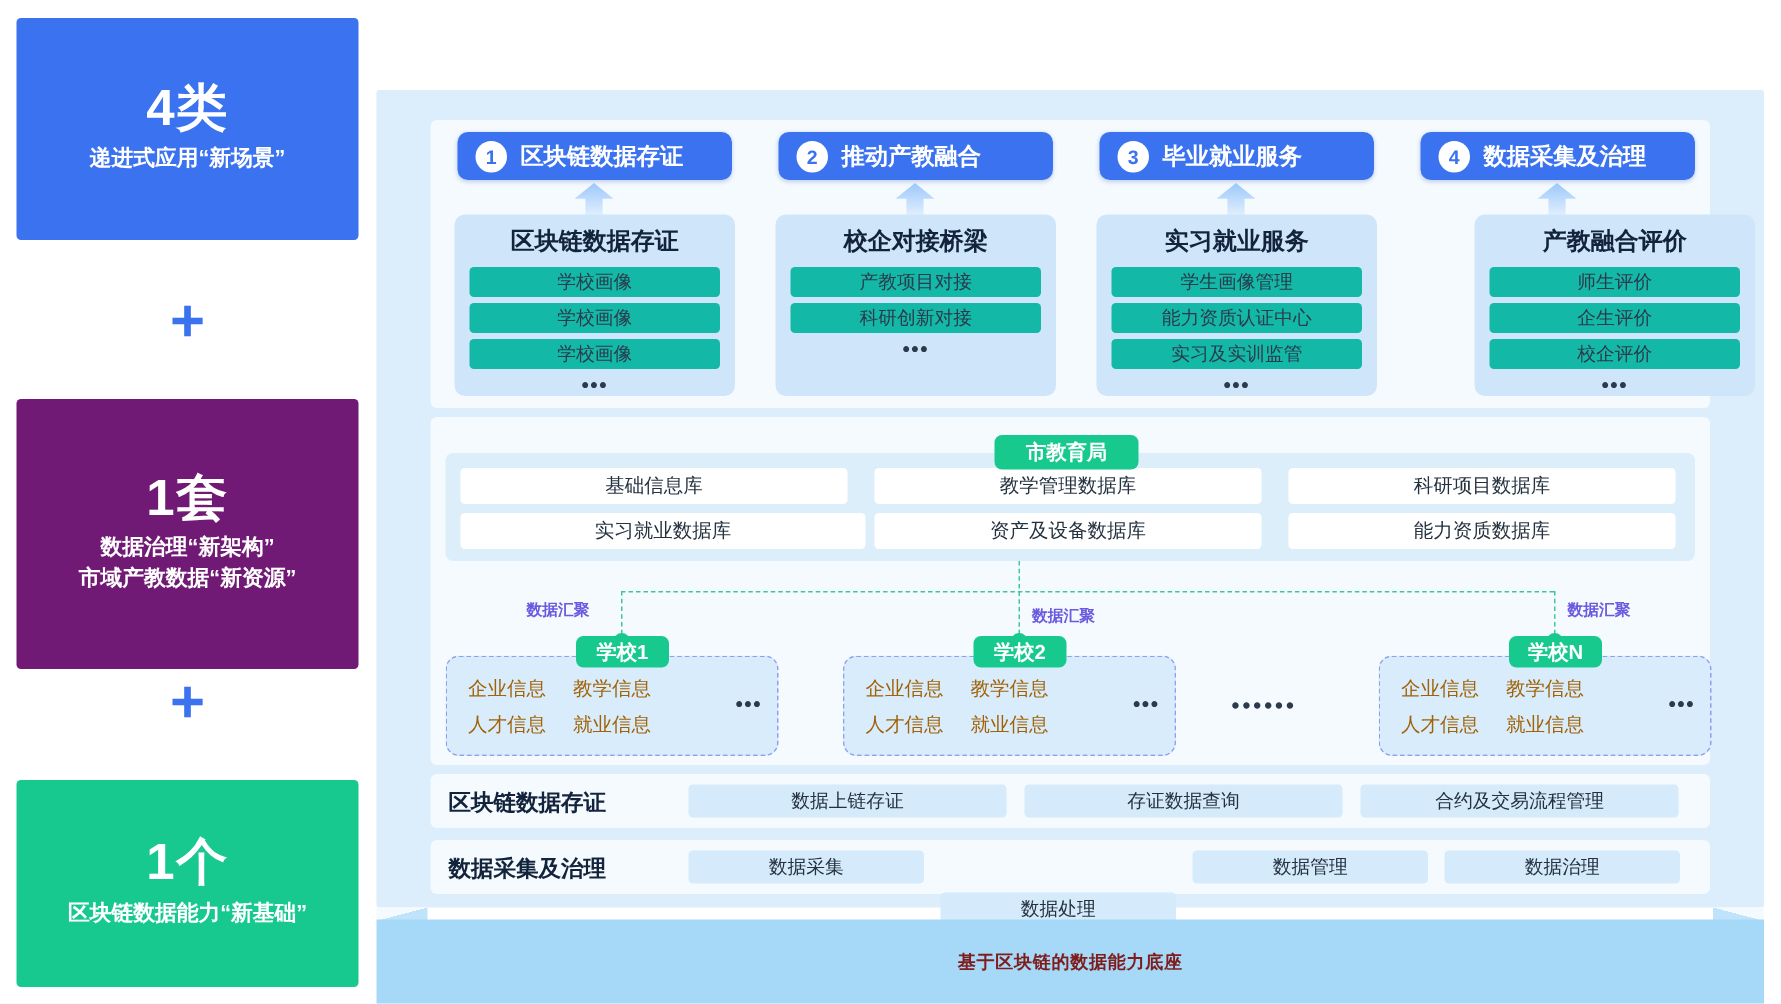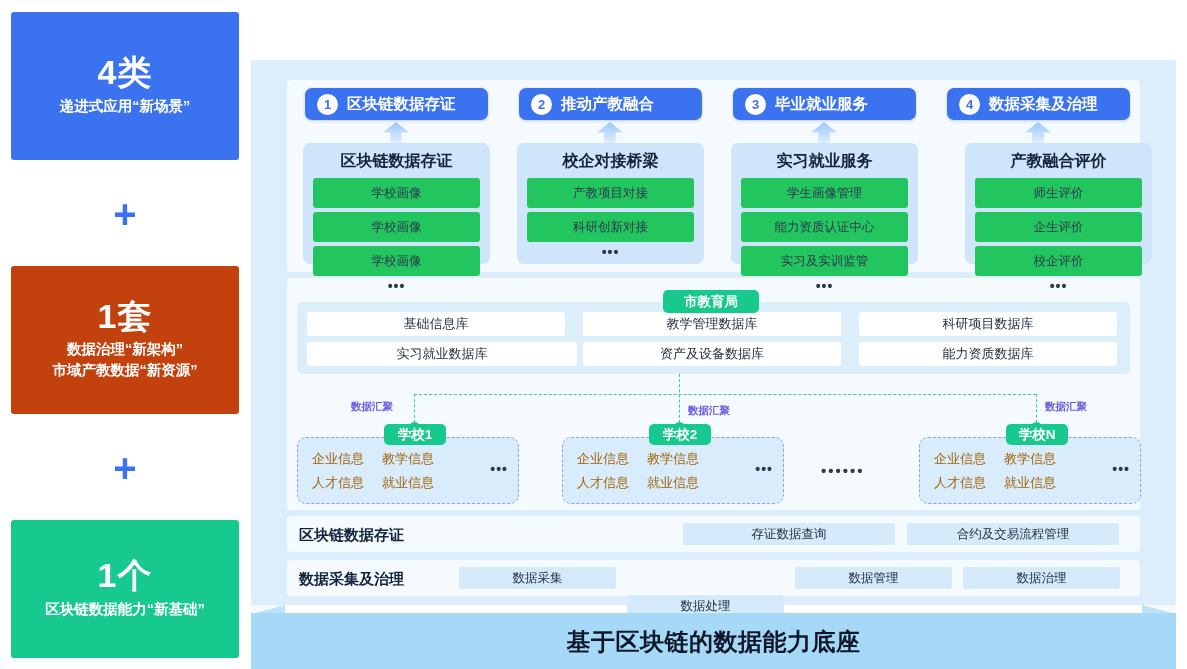--- a/index.html
+++ b/index.html
@@ -6,21 +6,21 @@
   body{width:1187px;height:669px;font-family:"Liberation Sans","DejaVu Sans",sans-serif;overflow:hidden;}
   .stage{position:relative;width:1187px;height:669px;background:#fff;}
 
   
   .sidebar{position:absolute;left:11px;top:12px;width:228px;height:646px;}
   .side-card{position:absolute;left:0;width:228px;border-radius:3px;color:#fff;
              display:flex;flex-direction:column;align-items:center;justify-content:center;text-align:center;}
   .side-card .big{font-size:34px;font-weight:bold;letter-spacing:1px;line-height:1.05;text-align:center;}
   .side-card .sub{font-size:14.5px;font-weight:bold;line-height:1.45;margin-top:5px;}
   #sc0{top:0;height:148px;background:#3a72f0;}
-  #sc1{top:254px;height:148px;background:#c2410c;}
+  #sc1{top:254px;height:180px;background:#701a75;}
   #sc2{top:508px;height:138px;background:#16c播;}
   #sc2{top:508px;height:138px;background:#17c98e;}
   .plus{position:absolute;left:0;width:228px;text-align:center;font-size:40px;font-weight:bold;line-height:1;}
   #pl0{top:182px;color:#3a72f0;}
   #pl1{top:436px;color:#3a72f0;}
 
   
   .main{position:absolute;left:251px;top:12px;width:925px;height:646px;}
 
   .titlebar{position:absolute;left:0;top:0;width:925px;height:46px;background:#3a52e8;
@@ -45,21 +45,21 @@
   .pill .ptxt{color:#fff;font-size:15.5px;font-weight:bold;margin:0 14px 0 9px;white-space:nowrap;}
 
   
   .uparrow{position:absolute;top:110px;width:26px;height:22px;
            background:linear-gradient(to bottom,#9cc8fb,#e2f0fd);
            clip-path:polygon(50% 0%,100% 48%,72% 48%,72% 100%,28% 100%,28% 48%,0% 48%);}
 
   
   .scard{position:absolute;top:131px;height:121px;background:#cfe6fa;border-radius:7px;}
   .scard .ctitle{text-align:center;font-size:16px;font-weight:bold;color:#12233b;margin:8px 0 6px;}
-  .scard .crow{height:30px;margin:0 10px 4px;background:#22c55e;border-radius:3px;
+  .scard .crow{height:20px;margin:0 10px 4px;background:#14b8a6;border-radius:3px;
                display:flex;align-items:center;justify-content:center;
                font-size:12.5px;color:#2b3a4d;white-space:nowrap;}
   .scard .cdots{text-align:center;font-size:14px;font-weight:bold;color:#2b3a4d;line-height:12px;letter-spacing:1px;}
 
   
   .badge{position:absolute;background:#18c98e;color:#fff;font-size:13.5px;font-weight:bold;
          border-radius:5px;display:flex;align-items:center;justify-content:center;}
   #bureau{left:412px;top:278px;width:96px;height:23px;z-index:4;}
   .dbbox{position:absolute;left:46px;top:290px;width:833px;height:72px;background:#ddeefb;border-radius:5px;}
   .dbcell{position:absolute;height:24px;background:#fff;border-radius:3px;
@@ -83,21 +83,21 @@
   .ellipsis{position:absolute;font-size:15px;font-weight:bold;color:#2b3a4d;letter-spacing:2px;}
 
   
   .rowlabel{position:absolute;font-size:15px;font-weight:bold;color:#12233b;white-space:nowrap;}
   .rcell{position:absolute;height:22px;background:#d5eafa;border-radius:3px;
          display:flex;align-items:center;justify-content:center;font-size:12.5px;color:#24313f;white-space:nowrap;}
 
   
   .base{position:absolute;left:0;top:601px;width:925px;height:57px;background:#a6d9f7;
         display:flex;align-items:center;justify-content:center;}
-  .base span{font-size:24px;font-weight:bold;color:#0f172a;letter-spacing:.5px;}
+  .base span{font-size:12px;font-weight:bold;color:#7f1d1d;letter-spacing:.5px;}
   .bevel-l{position:absolute;left:0;top:593px;width:34px;height:9px;
            background:linear-gradient(to bottom right,#f4fafe 50%,#bfe3fa 50%);}
   .bevel-r{position:absolute;left:891px;top:593px;width:34px;height:9px;
            background:linear-gradient(to bottom left,#f4fafe 50%,#bfe3fa 50%);}
 </style>
 </head>
 <body>
 
 <div class="stage">
 
@@ -169,21 +169,21 @@
       <div class="crow">科研创新对接</div>
       <div class="cdots">•••</div>
     </div>
     <div class="scard" style="left:480px;width:187px">
       <div class="ctitle">实习就业服务</div>
       <div class="crow">学生画像管理</div>
       <div class="crow">能力资质认证中心</div>
       <div class="crow">实习及实训监管</div>
       <div class="cdots">•••</div>
     </div>
-    <div class="scard" style="left:714px;width:187px">
+    <div class="scard" style="left:732px;width:187px">
       <div class="ctitle">产教融合评价</div>
       <div class="crow">师生评价</div>
       <div class="crow">企生评价</div>
       <div class="crow">校企评价</div>
       <div class="cdots">•••</div>
     </div>
 
     <div class="badge" id="bureau">市教育局</div>
 
     <div class="dbbox"></div>
@@ -237,20 +237,21 @@
       <div class="grid">
         <span>企业信息</span>
         <span>教学信息</span>
         <span>人才信息</span>
         <span>就业信息</span>
       </div>
       <div class="sdots">•••</div>
     </div>
 
     <div class="rowlabel" style="left:48px;top:514px">区块链数据存证</div>
+    <div class="rcell" style="left:208px;top:511px;width:212px">数据上链存证</div>
     <div class="rcell" style="left:432px;top:511px;width:212px">存证数据查询</div>
     <div class="rcell" style="left:656px;top:511px;width:212px">合约及交易流程管理</div>
 
     <div class="rowlabel" style="left:48px;top:558px">数据采集及治理</div>
     <div class="rcell" style="left:208px;top:555px;width:157px">数据采集</div>
     <div class="rcell" style="left:376px;top:583px;width:157px">数据处理</div>
     <div class="rcell" style="left:544px;top:555px;width:157px">数据管理</div>
     <div class="rcell" style="left:712px;top:555px;width:157px">数据治理</div>
 
     <div class="bevel-l"></div>

